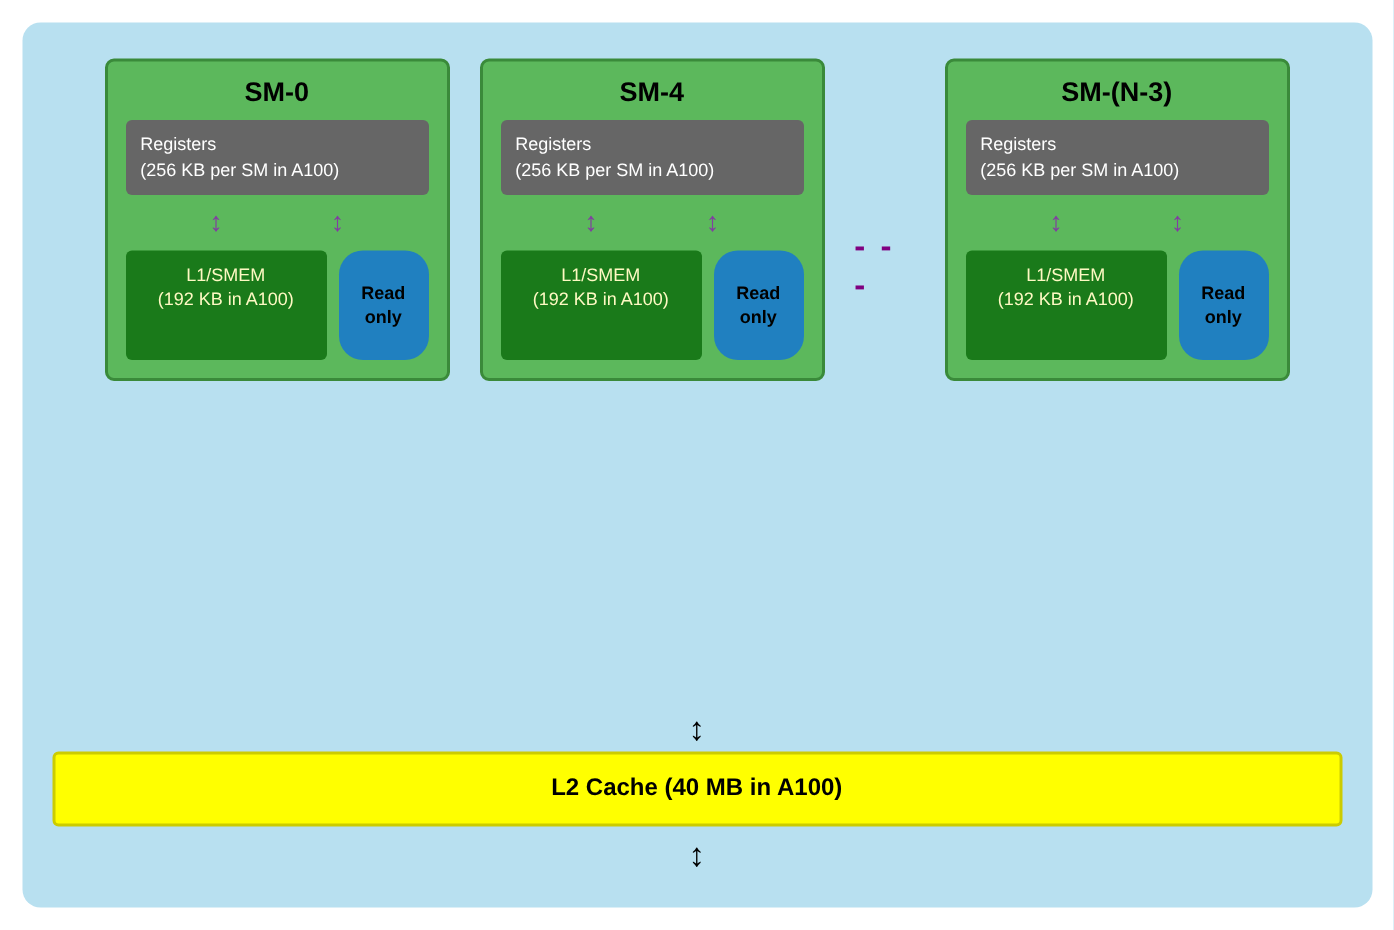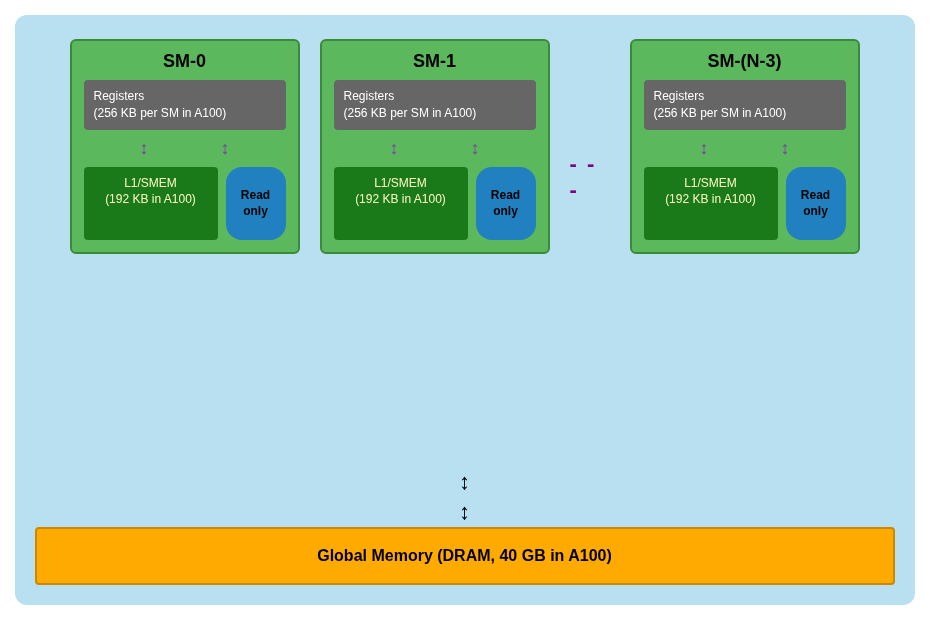--- a/index.html
+++ b/index.html
@@ -161,21 +161,21 @@
       <div class="bottom-boxes">
         <div class="l1-box">
           <span>L1/SMEM</span><br>
           <span>(192 KB in A100)</span>
         </div>
         <div class="readonly-box">Read only</div>
       </div>
     </div>
 
     <div class="sm-block">
-      <div class="sm-title">SM-1</div>
+      <div class="sm-title">SM-4</div>
       <div class="registers-box">
         <span>Registers</span><br>
         <span>(256 KB per SM in A100)</span>
       </div>
       <div class="arrows-down">
         <span class="arrow-symbol">↕</span>
         <span class="arrow-symbol">↕</span>
       </div>
       <div class="bottom-boxes">
         <div class="l1-box">
@@ -211,22 +211,22 @@
   </div>
 
   <div class="bottom-section">
 
     <div style="width:100%; display:flex; justify-content:center; margin-bottom:2px;">
       <div style="display:flex;flex-direction:column;align-items:center;">
         <div style="font-size:22px; color:#000;">↕</div>
       </div>
     </div>
 
+    <div class="l2-bar">L2 Cache (40 MB in A100)</div>
 
     <div style="width:100%; display:flex; justify-content:center; margin:2px 0;">
       <div style="display:flex;flex-direction:column;align-items:center;">
         <div style="font-size:22px; color:#000;">↕</div>
       </div>
     </div>
 
-    <div class="global-bar">Global Memory (DRAM, 40 GB in A100)</div>
   </div>
 </div>
 
 </body></html>

